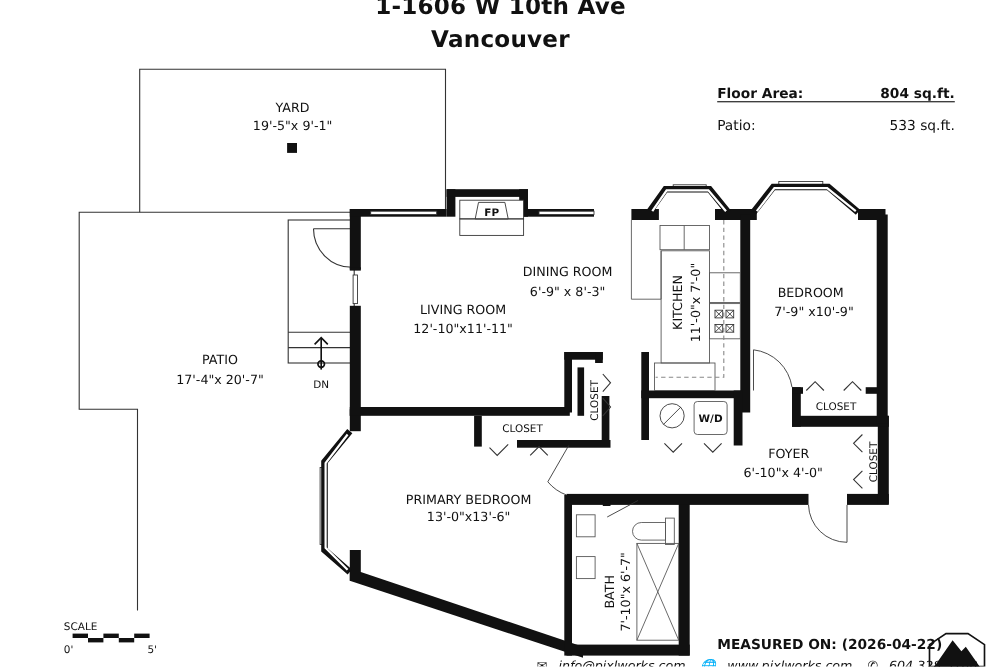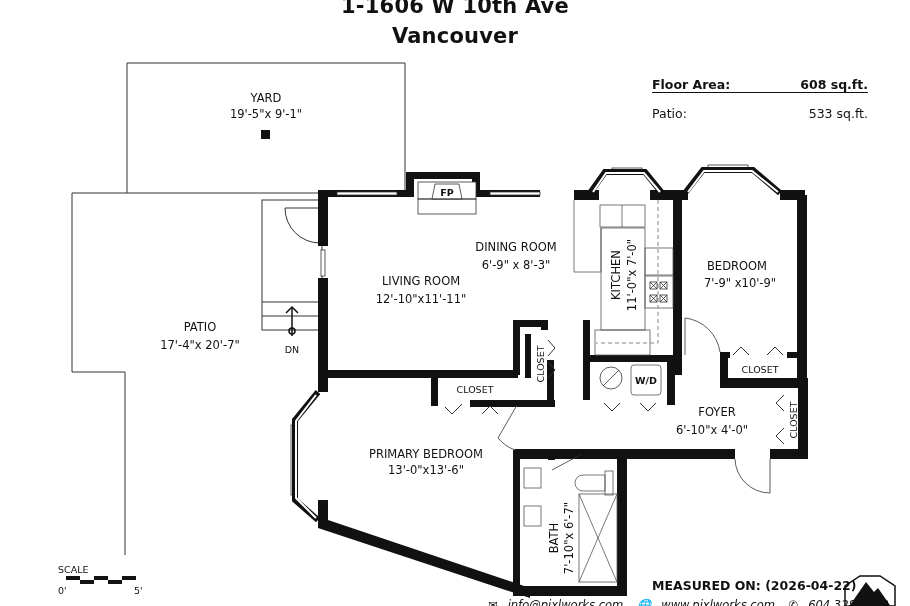--- a/index.html
+++ b/index.html
@@ -20,21 +20,21 @@
 </style>
 </head>
 <body>
 
 <div class="title t1">1-1606 W 10th Ave</div>
 <div class="title t2">Vancouver</div>
 
 <div class="stats">
   <div class="row first">
     <span>Floor Area:</span>
-    <span>608 sq.ft.</span>
+    <span>804 sq.ft.</span>
   </div>
   <div class="row">
     <span>Patio:</span>
     <span>533  sq.ft.</span>
   </div>
 </div>
 
 <svg class="plan" width="910" height="606" viewBox="0 0 910 606">
 
   <g fill="none" stroke="#333" stroke-width="1">

